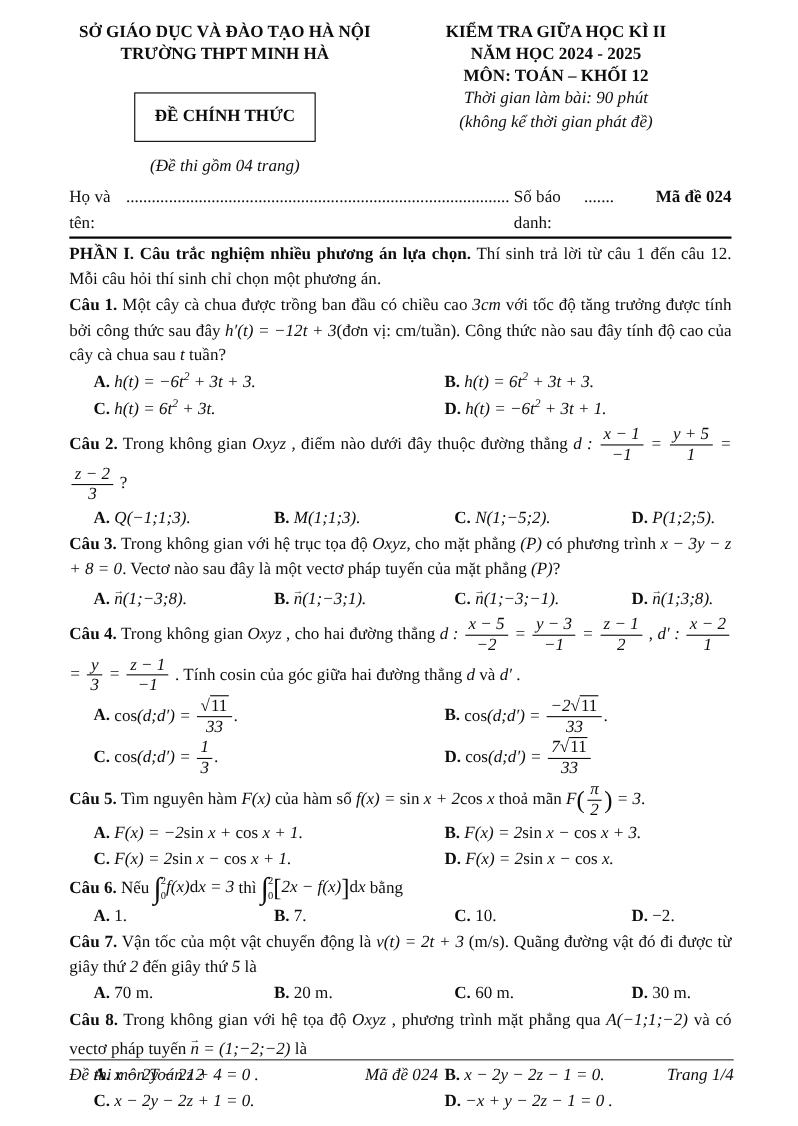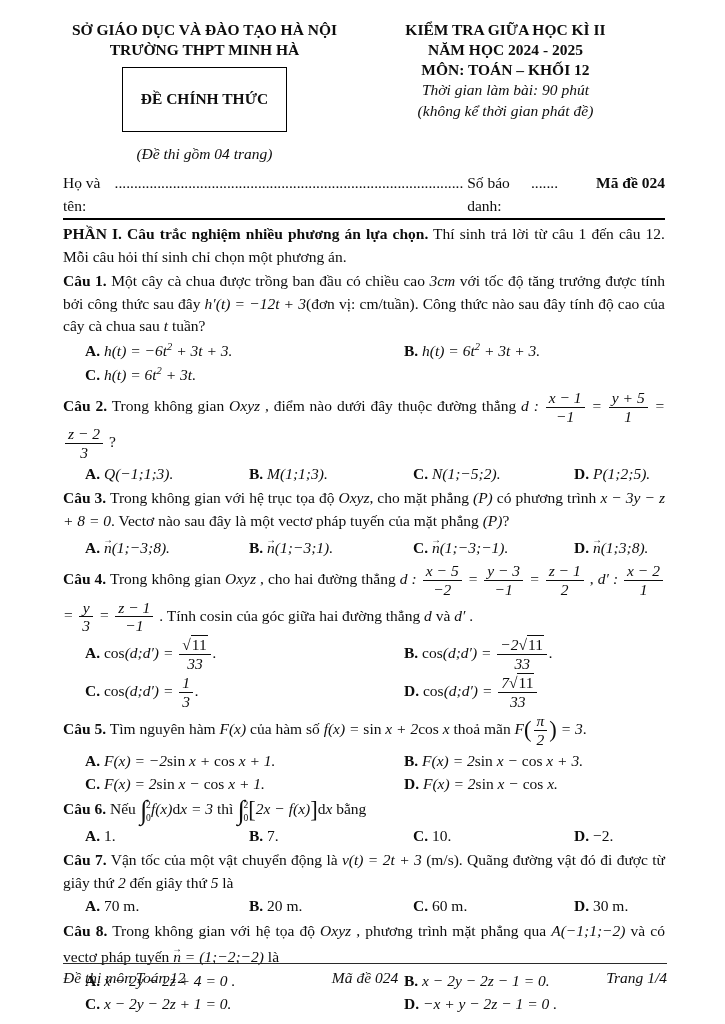--- a/index.html
+++ b/index.html
@@ -7,21 +7,21 @@
     width:725px;height:1024px;position:relative;overflow:hidden;
     font-family:"Liberation Serif","DejaVu Serif",serif;
     color:#0d0d0d;font-size:15.5px;line-height:1.45;
   }
   .page{padding:20px 60px 0 63px;}
   
   .hdr{display:flex;align-items:flex-start;}
   .hdr-left{width:47%;text-align:center;}
   .hdr-right{width:53%;text-align:center;}
   .hl{font-weight:bold;line-height:1.3;}
-  .stamp-box{display:inline-block;border:1.6px solid #000;padding:20px 18px;margin-top:7px;font-weight:bold;}
+  .stamp-box{display:inline-block;border:1.6px solid #000;padding:10px 18px;margin-top:24px;font-weight:bold;}
   .pages-note{margin-top:11px;font-style:italic;}
   .hr-it{font-style:italic;line-height:1.3;}
   
   .name-row{display:flex;align-items:baseline;margin-top:7px;border-bottom:2.5px solid #000;padding-bottom:1px;justify-content:space-between;}
   .dots{flex:1 1 auto;overflow:hidden;white-space:nowrap;margin:0 3px;}
   .sbd-dots{white-space:nowrap;margin-left:3px;}
   .made{font-weight:bold;margin-left:38px;white-space:nowrap;}
   
   .p1{margin:3px 0 2px 0;text-align:justify;}
   .p1 b{font-weight:bold;}
@@ -85,20 +85,21 @@
   </div>
 
   <p class="p1"><b>PHẦN I. Câu trắc nghiệm nhiều phương án lựa chọn.</b><span> Thí sinh trả lời từ câu 1 đến câu 12. Mỗi câu hỏi thí sinh chỉ chọn một phương án.</span></p>
 
   <div class="q">
     <p class="stem"><b class="ql">Câu 1.</b> <span>Một cây cà chua được trồng ban đầu có chiều cao <span class="m">3cm</span> với tốc độ tăng trưởng được tính bởi công thức sau đây <span class="m">h′(t) = −12t + 3</span>(đơn vị: cm/tuần). Công thức nào sau đây tính độ cao của cây cà chua sau <span class="m">t</span> tuần?</span></p>
     <div class="opts c2">
       <div class="opt"><b class="ok">A.</b> <span><span class="m">h(t) = −6t<sup>2</sup> + 3t + 3.</span></span></div>
       <div class="opt"><b class="ok">B.</b> <span><span class="m">h(t) = 6t<sup>2</sup> + 3t + 3.</span></span></div>
       <div class="opt"><b class="ok">C.</b> <span><span class="m">h(t) = 6t<sup>2</sup> + 3t.</span></span></div>
+      <div class="opt"><b class="ok">D.</b> <span><span class="m">h(t) = −6t<sup>2</sup> + 3t + 1.</span></span></div>
     </div>
   </div>
 
   <div class="q">
     <p class="stem"><b class="ql">Câu 2.</b> <span>Trong không gian <span class="m">Oxyz</span> , điểm nào dưới đây thuộc đường thẳng <span class="m">d : <span class="fr"><span class="nu">x − 1</span><span class="de">−1</span></span> = <span class="fr"><span class="nu">y + 5</span><span class="de">1</span></span> = <span class="fr"><span class="nu">z − 2</span><span class="de">3</span></span></span> ?</span></p>
     <div class="opts c4">
       <div class="opt"><b class="ok">A.</b> <span><span class="m">Q(−1;1;3).</span></span></div>
       <div class="opt"><b class="ok">B.</b> <span><span class="m">M(1;1;3).</span></span></div>
       <div class="opt"><b class="ok">C.</b> <span><span class="m">N(1;−5;2).</span></span></div>
       <div class="opt"><b class="ok">D.</b> <span><span class="m">P(1;2;5).</span></span></div>

